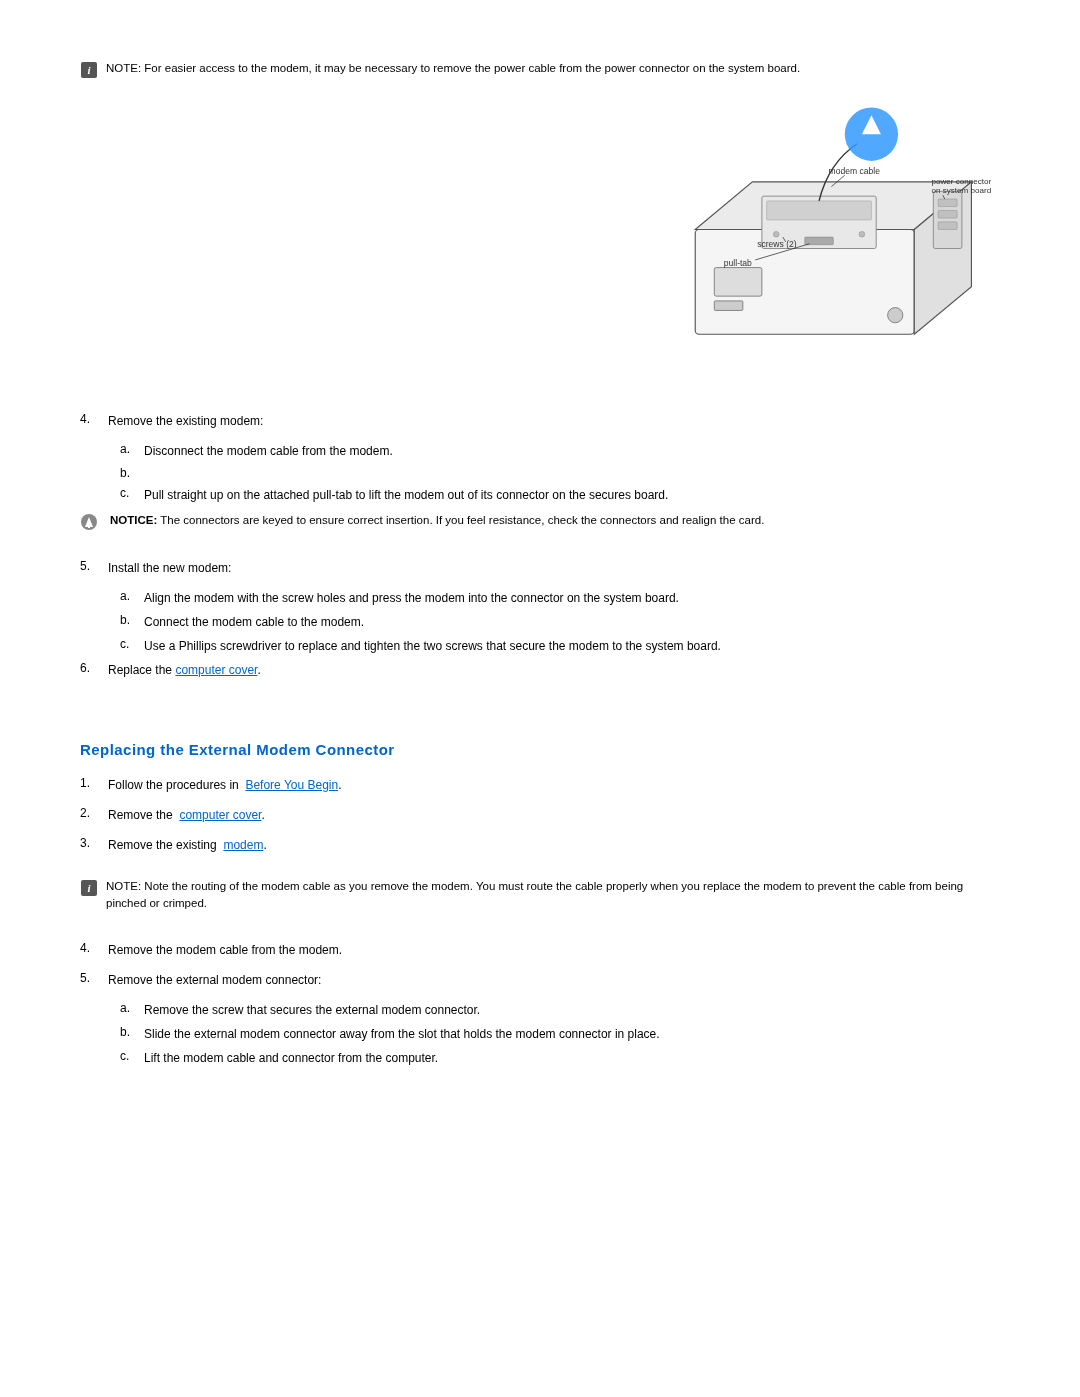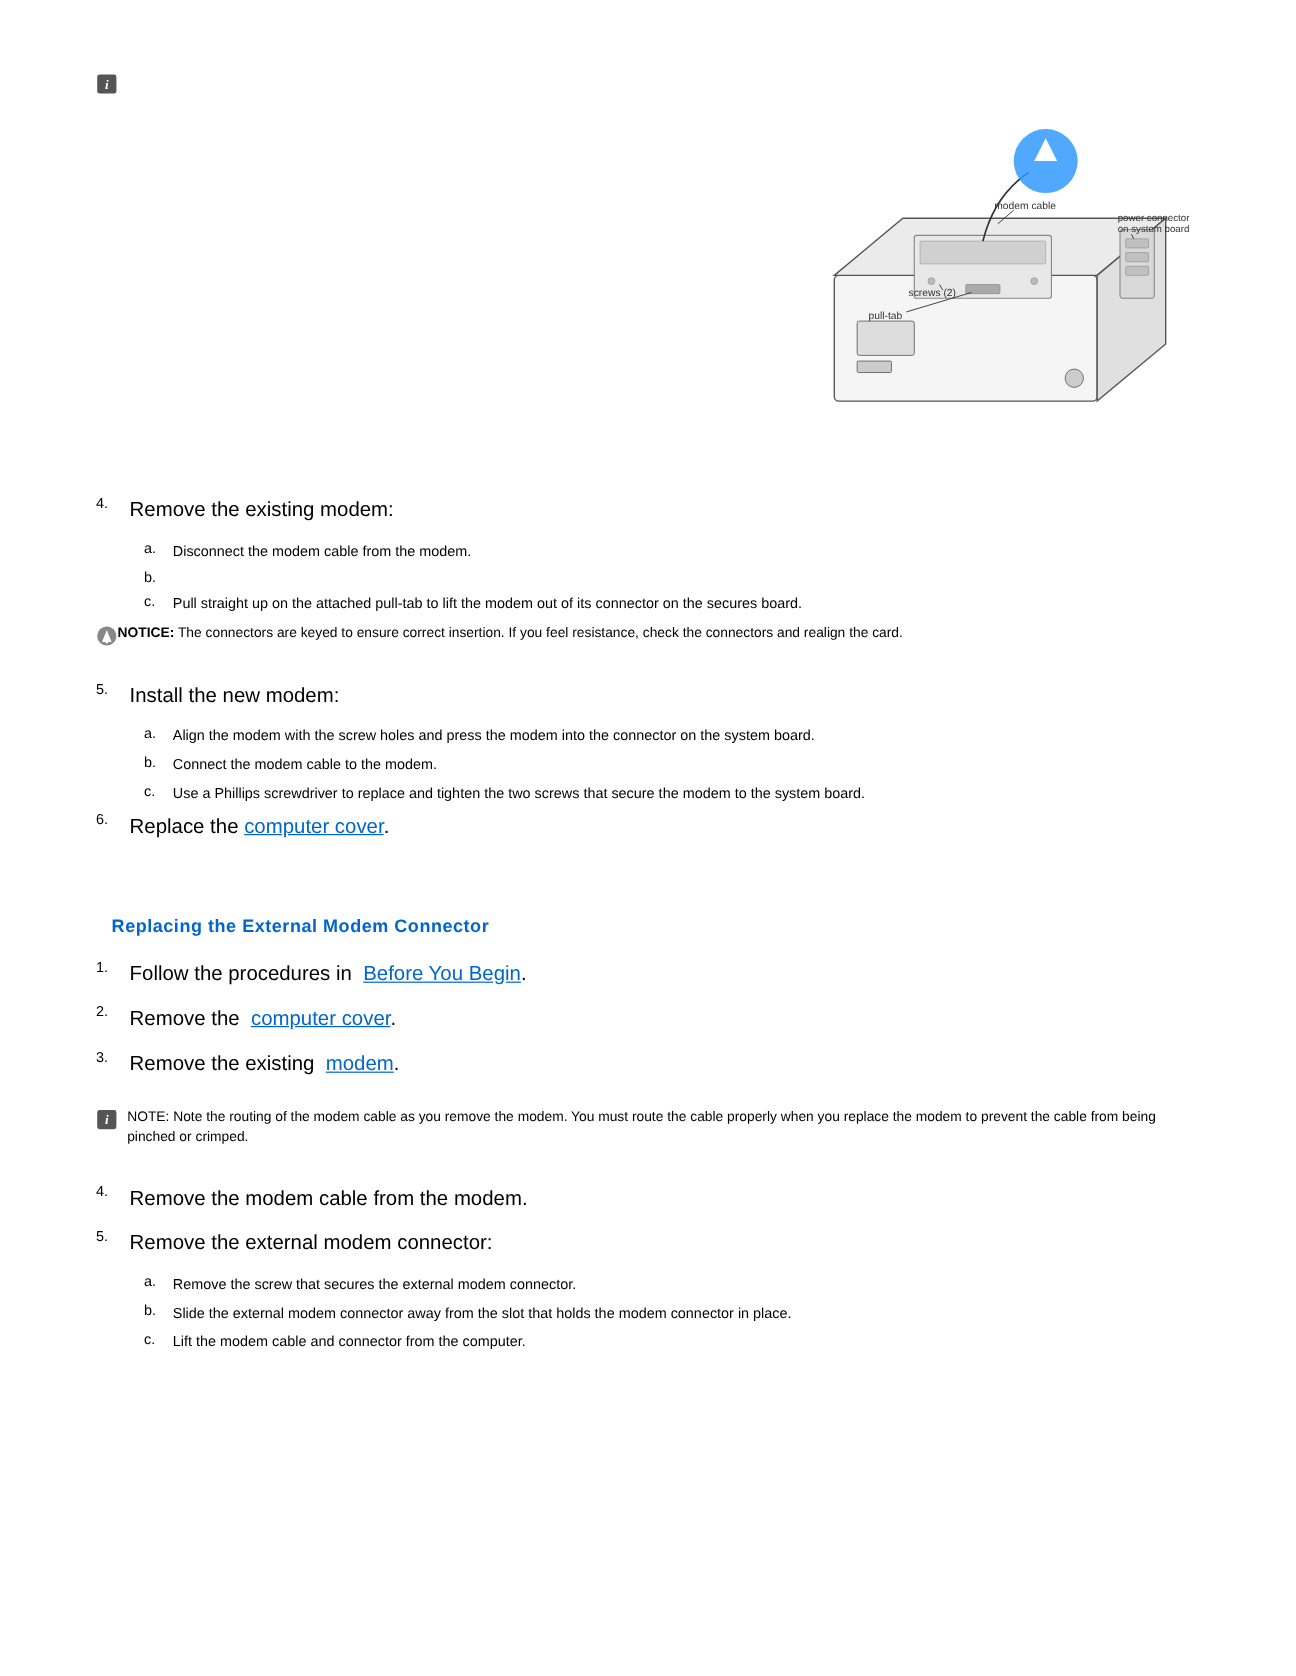--- a/index.html
+++ b/index.html
@@ -25,21 +25,21 @@
       margin-top: 1px;
     }
     .note-text {
       font-size: 11.5px;
       color: #000;
       line-height: 1.5;
     }
     .notice-block {
       display: flex;
       align-items: flex-start;
-      gap: 0;
+      gap: 12px;
       margin-bottom: 16px;
       margin-top: 8px;
     }
     .notice-icon {
       width: 18px;
       height: 18px;
       flex-shrink: 0;
       margin-top: 1px;
     }
     .notice-label {
@@ -63,21 +63,21 @@
       margin-bottom: 12px;
       display: flex;
       gap: 8px;
       align-items: flex-start;
     }
     .step-number {
       font-size: 12px;
       min-width: 20px;
     }
     .step-text {
-      font-size: 17px;
+      font-size: 12px;
       line-height: 1.5;
     }
     .sub-list {
       list-style: none;
       padding: 0;
       margin: 6px 0 6px 40px;
     }
     .sub-item {
       margin-bottom: 6px;
       display: flex;
@@ -94,34 +94,35 @@
     }
     a {
       color: #0066cc;
       text-decoration: underline;
     }
     .section-heading {
       font-size: 15px;
       font-weight: bold;
       color: #0066cc;
       font-family: Arial, Helvetica, sans-serif;
-      margin: 30px 0 18px 13px;
+      margin: 30px 0 18px 0;
       letter-spacing: 0.03em;
     }
     .spacer { height: 12px; }
     .spacer-lg { height: 20px; }
   </style>
 </head>
 <body>
 
 <div class="note-block">
   <svg class="note-icon" viewBox="0 0 18 18" xmlns="http://www.w3.org/2000/svg">
     <rect x="1" y="1" width="16" height="16" rx="2" ry="2" fill="#555"></rect>
     <text x="9" y="13" text-anchor="middle" font-size="11" font-weight="bold" fill="white" font-family="serif" font-style="italic">i</text>
   </svg>
+  <span class="note-text">NOTE: For easier access to the modem, it may be necessary to remove the power cable from the power connector on the system board.</span>
 </div>
 
 <div class="diagram-container">
   <svg viewBox="0 0 420 280" xmlns="http://www.w3.org/2000/svg" width="420" height="280">
 
     <g stroke="#444" stroke-width="1" fill="none">
 
       <rect x="100" y="130" width="230" height="110" rx="4" ry="4" fill="#f5f5f5" stroke="#555" stroke-width="1.2"></rect>
 
       <polygon points="100,130 160,80 390,80 330,130" fill="#ebebeb" stroke="#555" stroke-width="1.2"></polygon>

